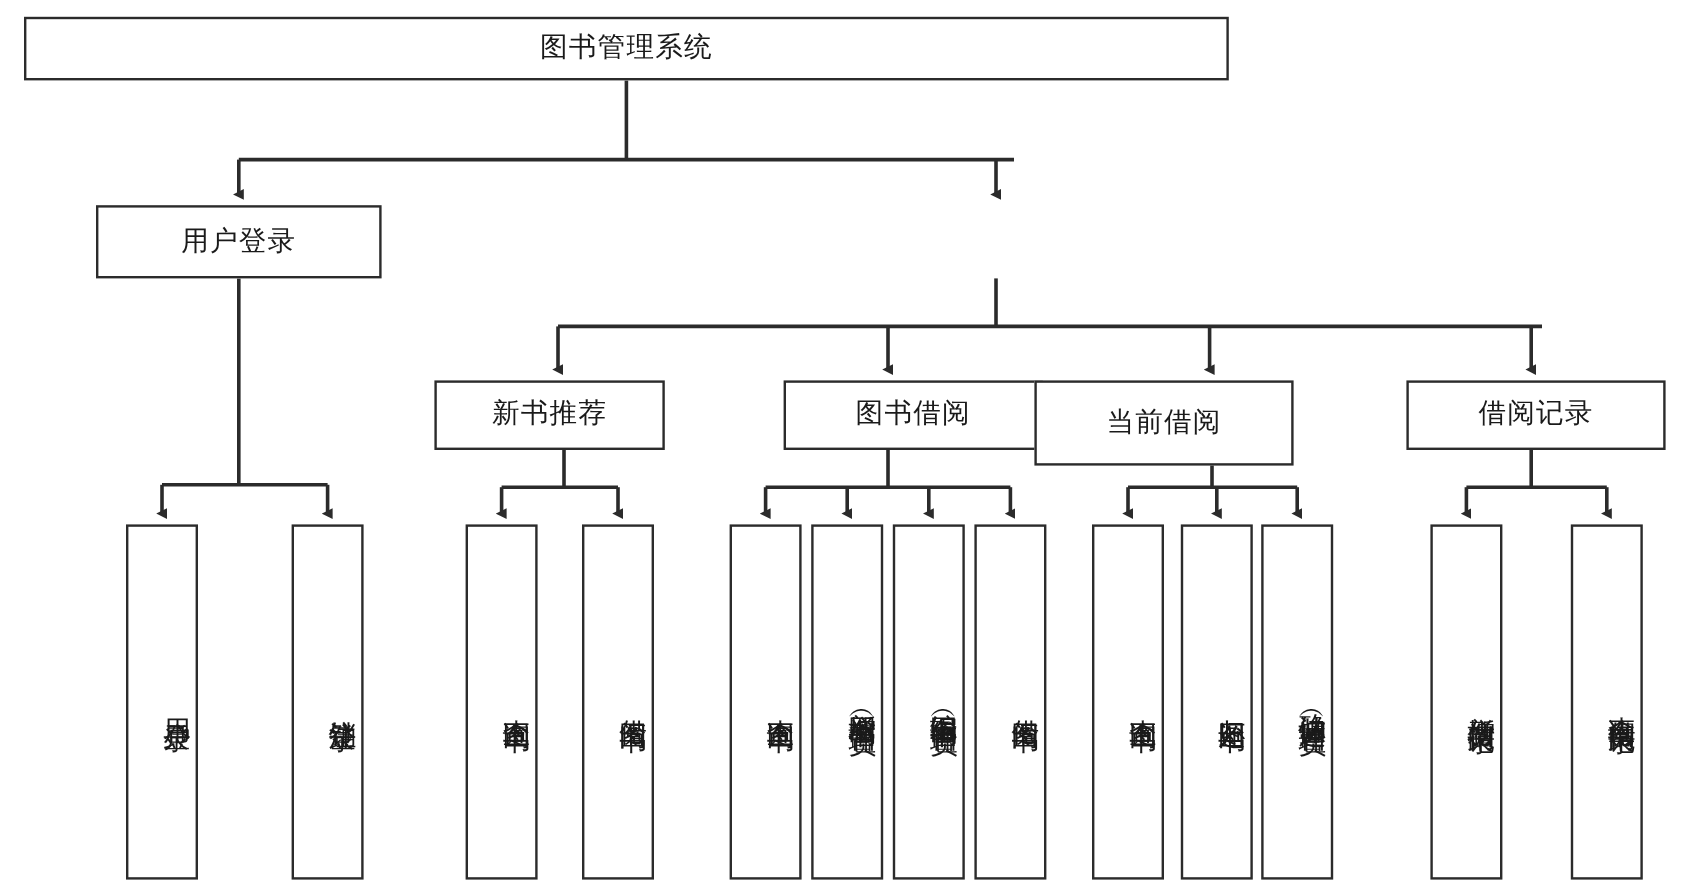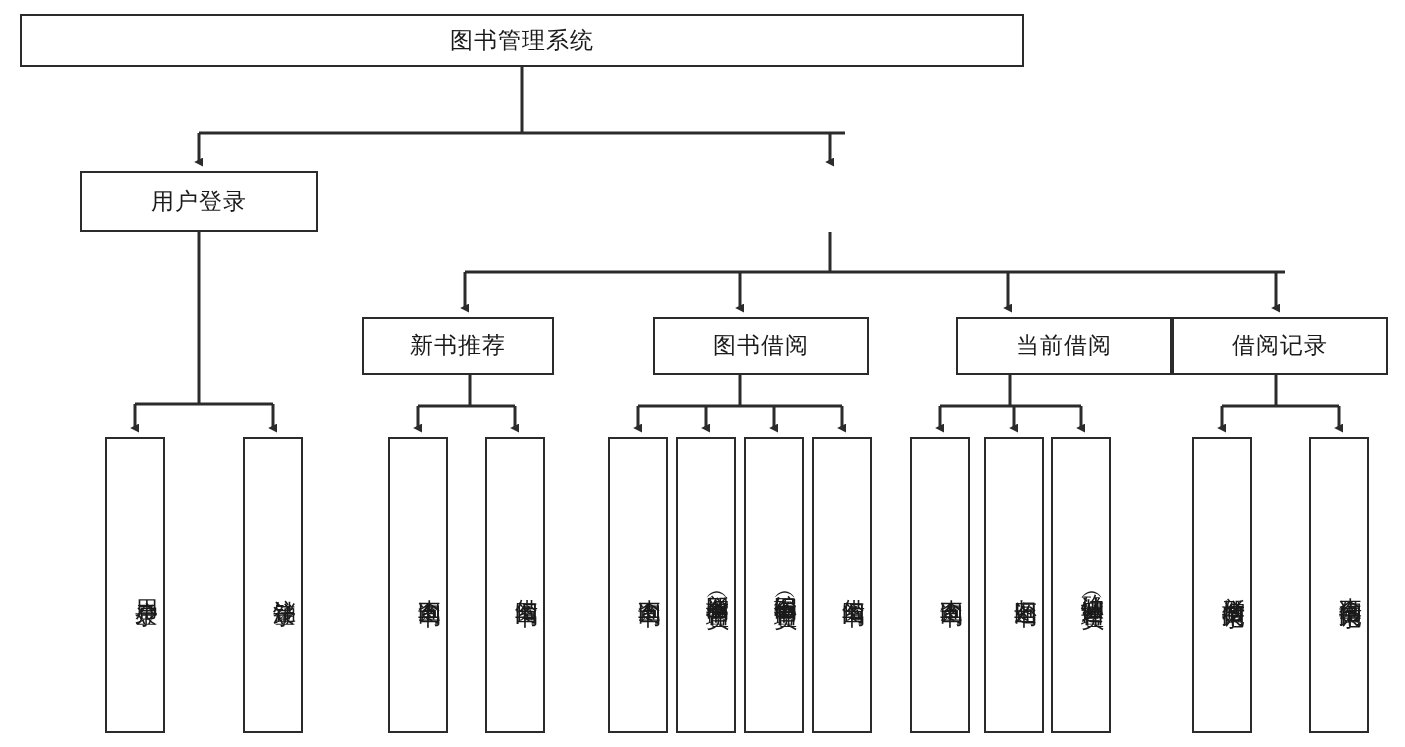--- a/index.html
+++ b/index.html
@@ -128,21 +128,21 @@
   <div class="node h" id="n-l2-0" style="left: 80px; top: 171px; width: 238px; height: 61px;">
     <span>用户登录</span>
   </div>
 
   <div class="node h" id="n-l3-0" style="left: 362px; top: 317px; width: 192px; height: 58px;">
     <span>新书推荐</span>
   </div>
   <div class="node h" id="n-l3-1" style="left: 632px; top: 317px; width: 216px; height: 58px; margin-left: 21px;">
     <span>图书借阅</span>
   </div>
-  <div class="node h" id="n-l3-2" style="left: 956px; top: 317px; width: 216px; height: 58px;">
+  <div class="node h" id="n-l3-2" style="left: 862px; top: 317px; width: 216px; height: 71px;">
     <span>当前借阅</span>
   </div>
   <div class="node h" id="n-l3-3" style="left: 1172px; top: 317px; width: 216px; height: 58px; justify-content: center;">
     <span>借阅记录</span>
   </div>
 
   <div class="node v" id="n-leaf-0" style="left: 105px; top: 437px; width: 60px; height: 296px;">
     <span class="vtext">用户登录</span>
   </div>
   <div class="node v" id="n-leaf-1" style="left: 243px; top: 437px; width: 60px; height: 296px;">

